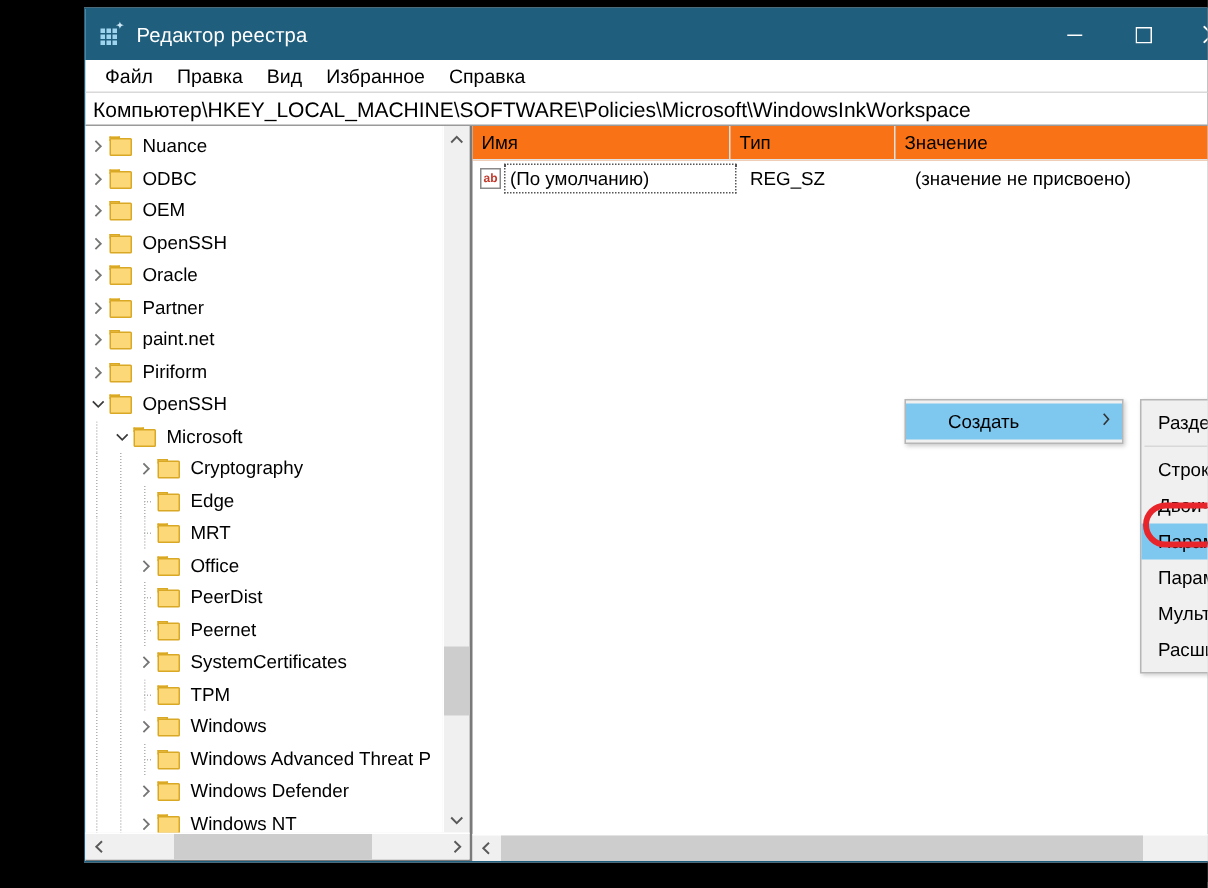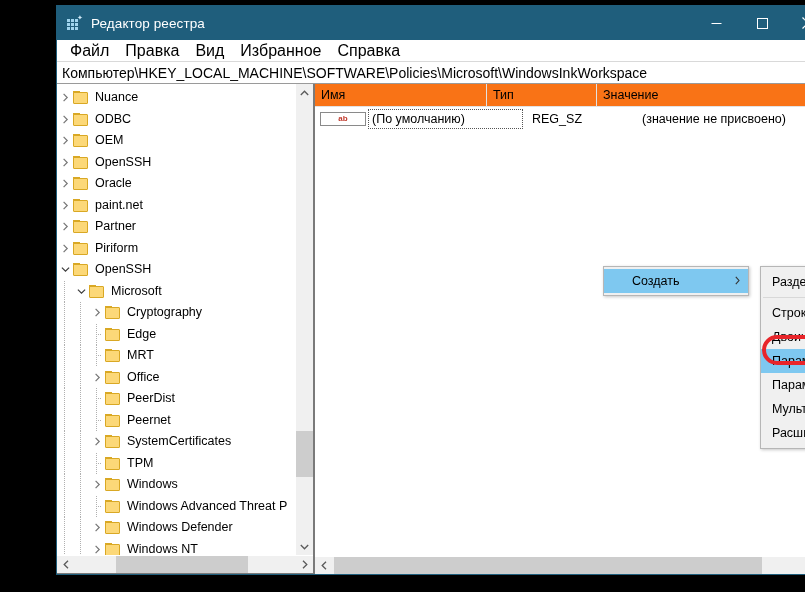--- a/index.html
+++ b/index.html
@@ -93,21 +93,21 @@
   
   .menubar {
     height: 21px;
     background: #ffffff;
     display: flex;
     align-items: center;
     flex: 0 0 auto;
     padding-left: 5px;
   }
   .menubar .mi {
-    font-size: 16px;
+    font-size: 13px;
     color: #000000;
     padding: 1px 8px;
     white-space: nowrap;
   }
 
   
   .addressbar {
     height: 21px;
     background: #ffffff;
     border-top: 1px solid #d9d9d9;
@@ -334,21 +334,20 @@
     height: 20px;
     margin-top: 2px;
   }
   .ab-icon {
     width: 14px;
     height: 14px;
     flex: 0 0 auto;
     margin-left: 5px;
     margin-right: 2px;
     position: relative;
-    padding-left: 32px;
   }
   .ab-icon .page {
     position: absolute;
     inset: 0;
     background: #ffffff;
     border: 1px solid #8a8a8a;
     box-sizing: border-box;
   }
   .ab-icon .ab {
     position: absolute;
@@ -573,33 +572,33 @@
               <div class="tnode">
                 <span class="twist">
                   <svg width="9" height="9" viewBox="0 0 9 9">
                     <polyline points="2.6,0.9 6.2,4.5 2.6,8.1" fill="none" stroke="#767676" stroke-width="1.2"></polyline>
                   </svg>
                 </span>
                 <span class="folder">
                   <span class="ftab"></span>
                   <span class="fbody"></span>
                 </span>
+                <span class="tlabel">Partner</span>
+              </div>
+              <div class="tnode">
+                <span class="twist">
+                  <svg width="9" height="9" viewBox="0 0 9 9">
+                    <polyline points="2.6,0.9 6.2,4.5 2.6,8.1" fill="none" stroke="#767676" stroke-width="1.2"></polyline>
+                  </svg>
+                </span>
+                <span class="folder">
+                  <span class="ftab"></span>
+                  <span class="fbody"></span>
+                </span>
                 <span class="tlabel">paint.net</span>
-              </div>
-              <div class="tnode">
-                <span class="twist">
-                  <svg width="9" height="9" viewBox="0 0 9 9">
-                    <polyline points="2.6,0.9 6.2,4.5 2.6,8.1" fill="none" stroke="#767676" stroke-width="1.2"></polyline>
-                  </svg>
-                </span>
-                <span class="folder">
-                  <span class="ftab"></span>
-                  <span class="fbody"></span>
-                </span>
-                <span class="tlabel">Partner</span>
               </div>
               <div class="tnode">
                 <span class="twist">
                   <svg width="9" height="9" viewBox="0 0 9 9">
                     <polyline points="2.6,0.9 6.2,4.5 2.6,8.1" fill="none" stroke="#767676" stroke-width="1.2"></polyline>
                   </svg>
                 </span>
                 <span class="folder">
                   <span class="ftab"></span>
                   <span class="fbody"></span>

